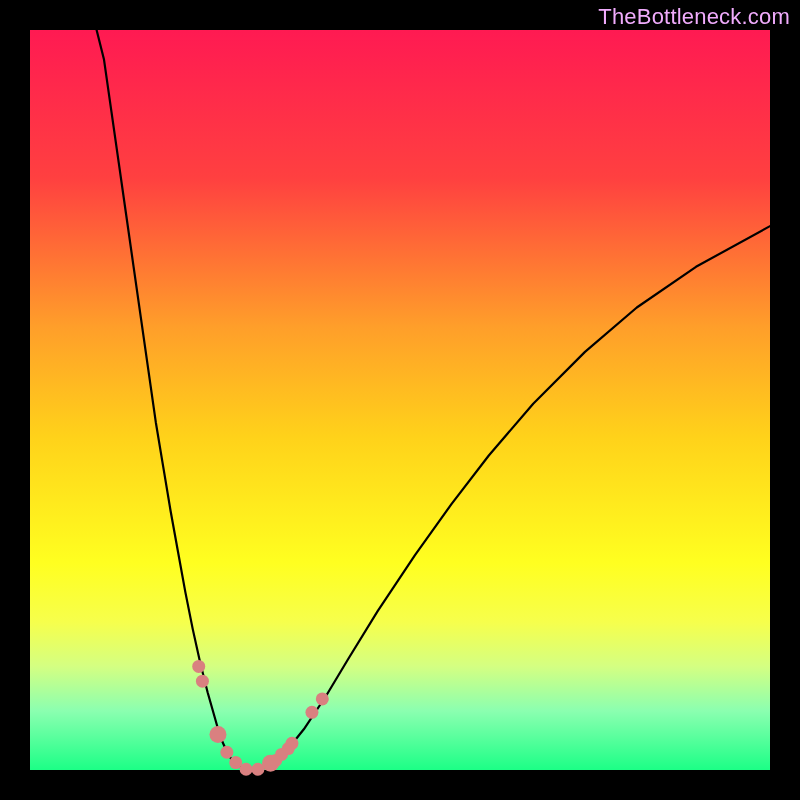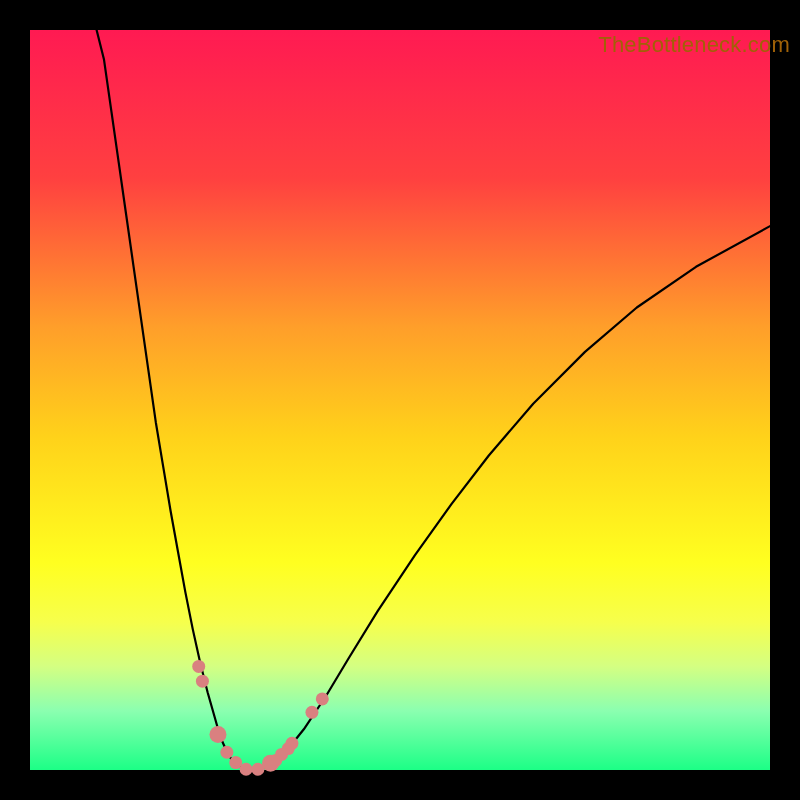--- a/index.html
+++ b/index.html
@@ -14,26 +14,25 @@
   .outer {
     position: relative;
     width: 800px;
     height: 800px;
     background: #000;
   }
   .watermark {
     position: absolute;
     top: 4px;
     right: 10px;
-    color: #a16207;
+    color: #f0abfc;
     font-size: 22px;
     font-weight: 500;
     letter-spacing: 0.2px;
     z-index: 50;
-    margin-top: 28px;
   }
   svg {
     position: absolute;
     top: 0;
     left: 0;
   }
 </style>
 </head>
 <body>
 

